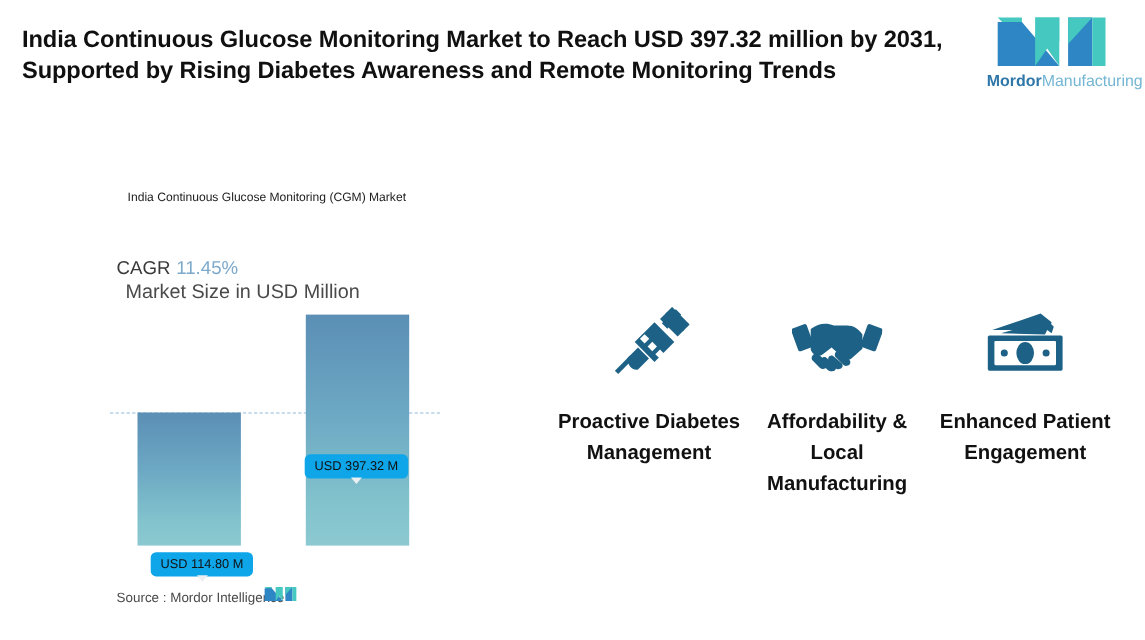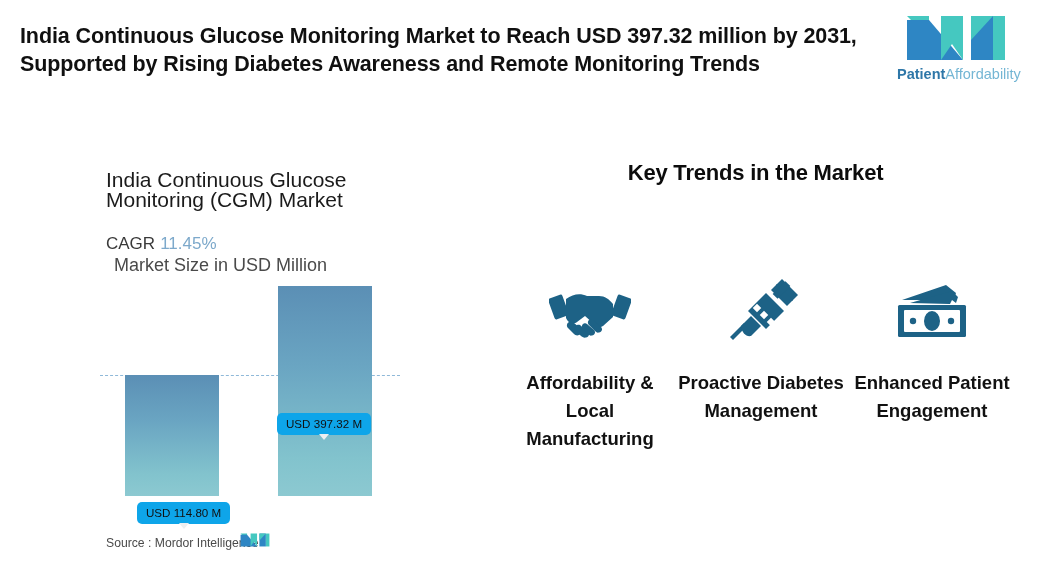--- a/index.html
+++ b/index.html
@@ -71,24 +71,24 @@
   .chart-panel {
     position: absolute;
     left: 0;
     top: 150px;
     width: 470px;
     height: 432px;
   }
 
   .chart-title {
     position: absolute;
-    left: 106px;
+    left: 116px;
     top: 20px;
     width: 300px;
-    font-size: 21px;
+    font-size: 11px;
     line-height: 20px;
     color: #1b1b1b;
   }
 
   .chart-subtitle {
     position: absolute;
     left: 114px;
     top: 63px;
     font-size: 18px;
     color: #4a4a4a;
@@ -242,21 +242,21 @@
           <polygon points="2,2 24,2 24,24" fill="#45c8c0"></polygon>
           <polygon points="2,6 24,6 58,46 58,46 36,46 2,46" fill="#2e86c4"></polygon>
           <polygon points="36,2 58,2 58,46 47,30 36,46" fill="#45c8c0"></polygon>
           <polygon points="36,2 58,2 58,24" fill="#45c8c0"></polygon>
           <polygon points="66,2 88,2 88,46 66,46" fill="#2e86c4"></polygon>
           <polygon points="88,2 100,2 100,46 88,46" fill="#45c8c0"></polygon>
           <polygon points="66,2 88,2 66,26" fill="#45c8c0"></polygon>
         </svg>
       </div>
       <div class="brand-text">
-        <span class="b1">Patient</span><span class="b2">Affordability</span>
+        <span class="b1">Mordor</span><span class="b2">Manufacturing</span>
       </div>
     </div>
   </div>
 
   <div class="chart-panel">
 
     <div class="chart-title">India Continuous Glucose Monitoring (CGM) Market</div>
 
     <div class="chart-subtitle">Market Size in USD Million</div>
 
@@ -286,40 +286,22 @@
         <polygon points="36,2 58,2 58,46 47,30 36,46" fill="#45c8c0"></polygon>
         <polygon points="66,2 88,2 88,46 66,46" fill="#2e86c4"></polygon>
         <polygon points="88,2 100,2 100,46 88,46" fill="#45c8c0"></polygon>
         <polygon points="66,2 88,2 66,26" fill="#45c8c0"></polygon>
       </svg>
     </div>
   </div>
 
   <div class="trends-panel">
 
-    <div class="trends-heading">Key Trends in the Market</div>
 
     <div class="trend-cards">
-
-      <div class="trend-card">
-        <div class="trend-icon">
-          <svg width="82" height="54" viewBox="0 0 82 54" xmlns="http://www.w3.org/2000/svg">
-            <g fill="#1d6286">
-              <rect x="2" y="12" width="15" height="22" rx="2" transform="rotate(-20 9.5 23)"></rect>
-              <rect x="65" y="12" width="15" height="22" rx="2" transform="rotate(20 72.5 23)"></rect>
-              <path d="M17 15 C24 10 31 9 38 12 L50 12 C56 12 60 15 64 20 L64 33 L54 42 C51 44 48 44 46 41 L36 32 L28 38 C24 41 19 39 17 34 Z"></path>
-              <path d="M24 38 L32 45 C34 47 33 50 30 51 C28 52 26 51 25 50 L19 44 C17 42 18 39 20 38 C21 37 23 37 24 38 Z"></path>
-              <path d="M31 41 L39 48 C41 50 40 53 37 53.5 C35 54 33 53 32 52 L27 47 C25 45 26 42 28 41 C29 40.5 30 40.5 31 41 Z"></path>
-              <path d="M38 40 L45 46 C47 48 46 51 43 51.5 C41 52 40 51 39 50 L34 45 C32 43 33 40 35 39.5 C36 39 37 39 38 40 Z"></path>
-              <path d="M44 36 L52 43 C54 45 53 48 50 48.5 C48 49 47 48 46 47 L40 41 C38 39 39 36 41 35.5 C42 35 43 35 44 36 Z"></path>
-            </g>
-          </svg>
-        </div>
-        <div class="trend-label">Affordability &amp; Local Manufacturing</div>
-      </div>
 
       <div class="trend-card">
         <div class="trend-icon">
           <svg width="74" height="64" viewBox="0 0 74 64" xmlns="http://www.w3.org/2000/svg">
             <g fill="#1d6286">
               <path d="M6 58 L20 44 L23 47 L9 61 Z"></path>
               <path d="M17 47 L27 37 L37 47 L27 57 C22 58 18 54 17 47 Z"></path>
               <path d="M24 32 L42 14 L60 32 L42 50 Z"></path>
               <rect x="30" y="26" width="6" height="6" transform="rotate(45 33 29)" fill="#ffffff"></rect>
               <rect x="37" y="33" width="6" height="6" transform="rotate(45 40 36)" fill="#ffffff"></rect>
@@ -328,20 +310,37 @@
               <path d="M47 11 L53 5 L69 21 L63 27 Z"></path>
               <rect x="54" y="2" width="7" height="18" transform="rotate(45 57.5 11)"></rect>
             </g>
           </svg>
         </div>
         <div class="trend-label">Proactive Diabetes Management</div>
       </div>
 
       <div class="trend-card">
         <div class="trend-icon">
+          <svg width="82" height="54" viewBox="0 0 82 54" xmlns="http://www.w3.org/2000/svg">
+            <g fill="#1d6286">
+              <rect x="2" y="12" width="15" height="22" rx="2" transform="rotate(-20 9.5 23)"></rect>
+              <rect x="65" y="12" width="15" height="22" rx="2" transform="rotate(20 72.5 23)"></rect>
+              <path d="M17 15 C24 10 31 9 38 12 L50 12 C56 12 60 15 64 20 L64 33 L54 42 C51 44 48 44 46 41 L36 32 L28 38 C24 41 19 39 17 34 Z"></path>
+              <path d="M24 38 L32 45 C34 47 33 50 30 51 C28 52 26 51 25 50 L19 44 C17 42 18 39 20 38 C21 37 23 37 24 38 Z"></path>
+              <path d="M31 41 L39 48 C41 50 40 53 37 53.5 C35 54 33 53 32 52 L27 47 C25 45 26 42 28 41 C29 40.5 30 40.5 31 41 Z"></path>
+              <path d="M38 40 L45 46 C47 48 46 51 43 51.5 C41 52 40 51 39 50 L34 45 C32 43 33 40 35 39.5 C36 39 37 39 38 40 Z"></path>
+              <path d="M44 36 L52 43 C54 45 53 48 50 48.5 C48 49 47 48 46 47 L40 41 C38 39 39 36 41 35.5 C42 35 43 35 44 36 Z"></path>
+            </g>
+          </svg>
+        </div>
+        <div class="trend-label">Affordability &amp; Local Manufacturing</div>
+      </div>
+
+      <div class="trend-card">
+        <div class="trend-icon">
           <svg width="72" height="56" viewBox="0 0 72 56" xmlns="http://www.w3.org/2000/svg">
             <g fill="#1d6286">
               <path d="M6 17 L50 2 L60 10 L58 16 L52 12 L50 17 Z"></path>
               <path d="M14 20 L56 8 L62 14 L60 20 L56 17 L54 21 Z"></path>
               <rect x="2" y="22" width="68" height="32" rx="1.5"></rect>
               <rect x="8" y="27" width="56" height="22" rx="1" fill="#ffffff"></rect>
               <ellipse cx="36" cy="38" rx="8" ry="10" fill="#1d6286"></ellipse>
               <circle cx="17" cy="38" r="3.2" fill="#1d6286"></circle>
               <circle cx="55" cy="38" r="3.2" fill="#1d6286"></circle>
             </g>

